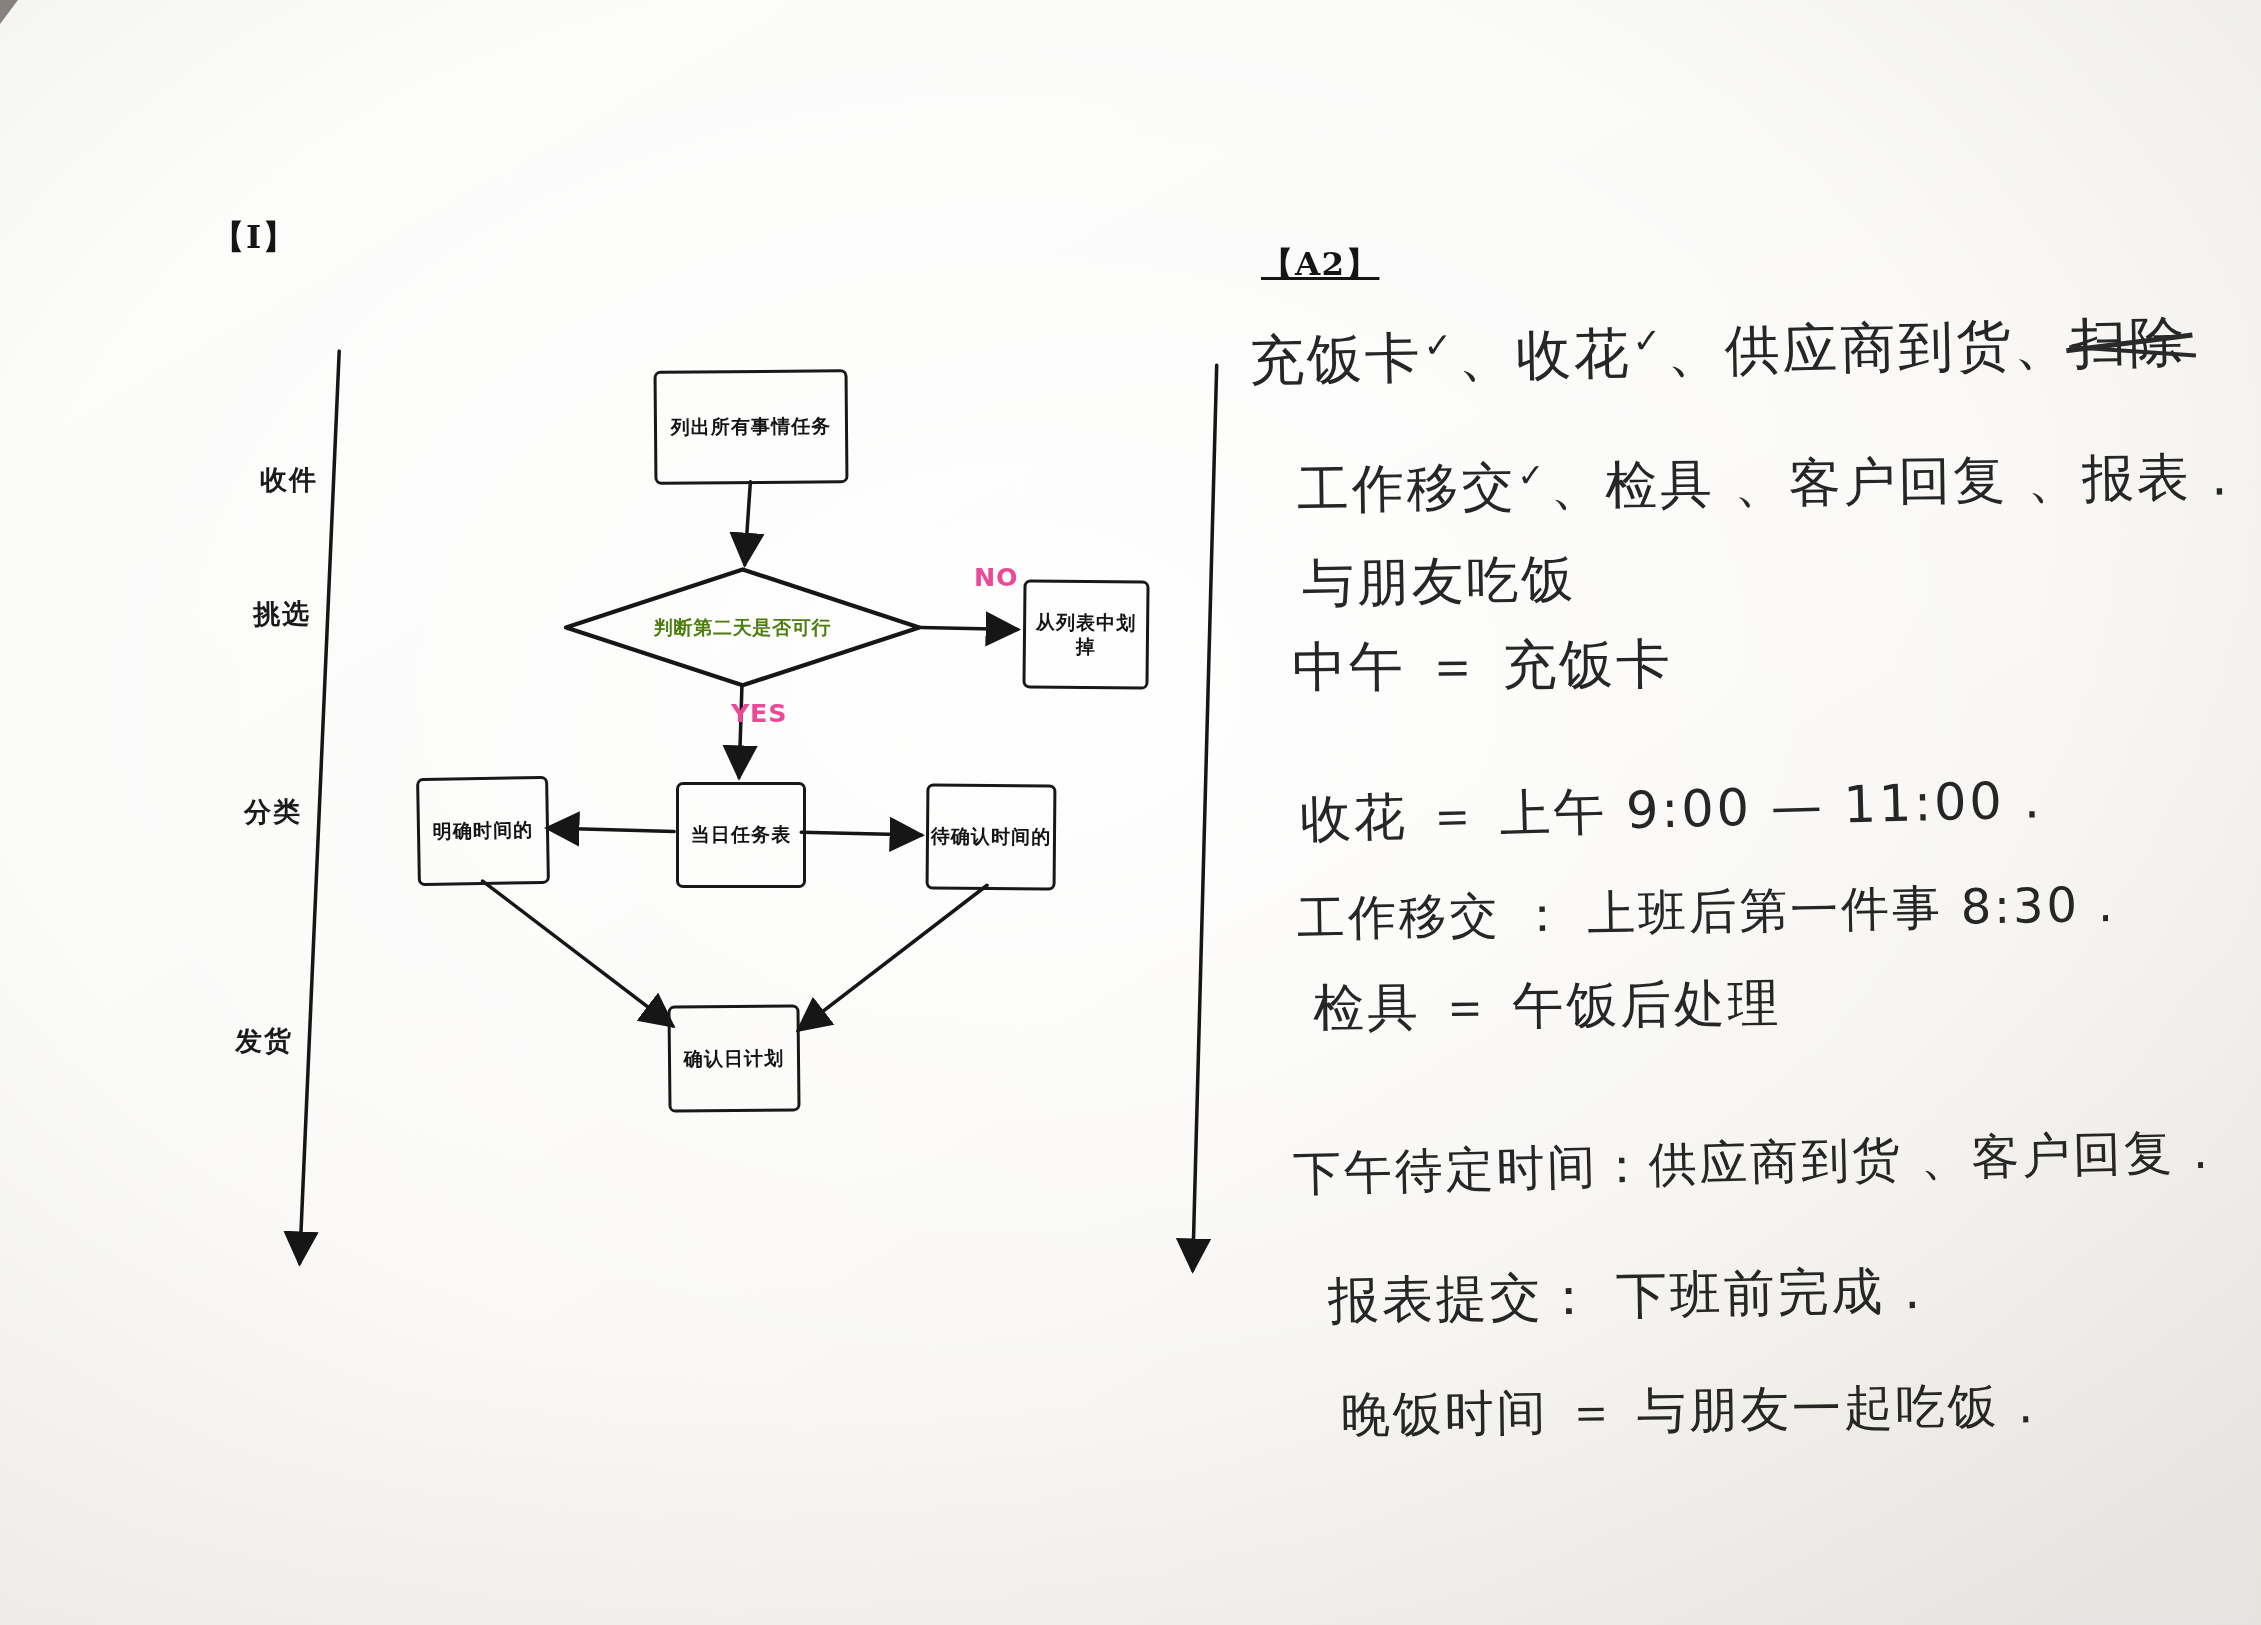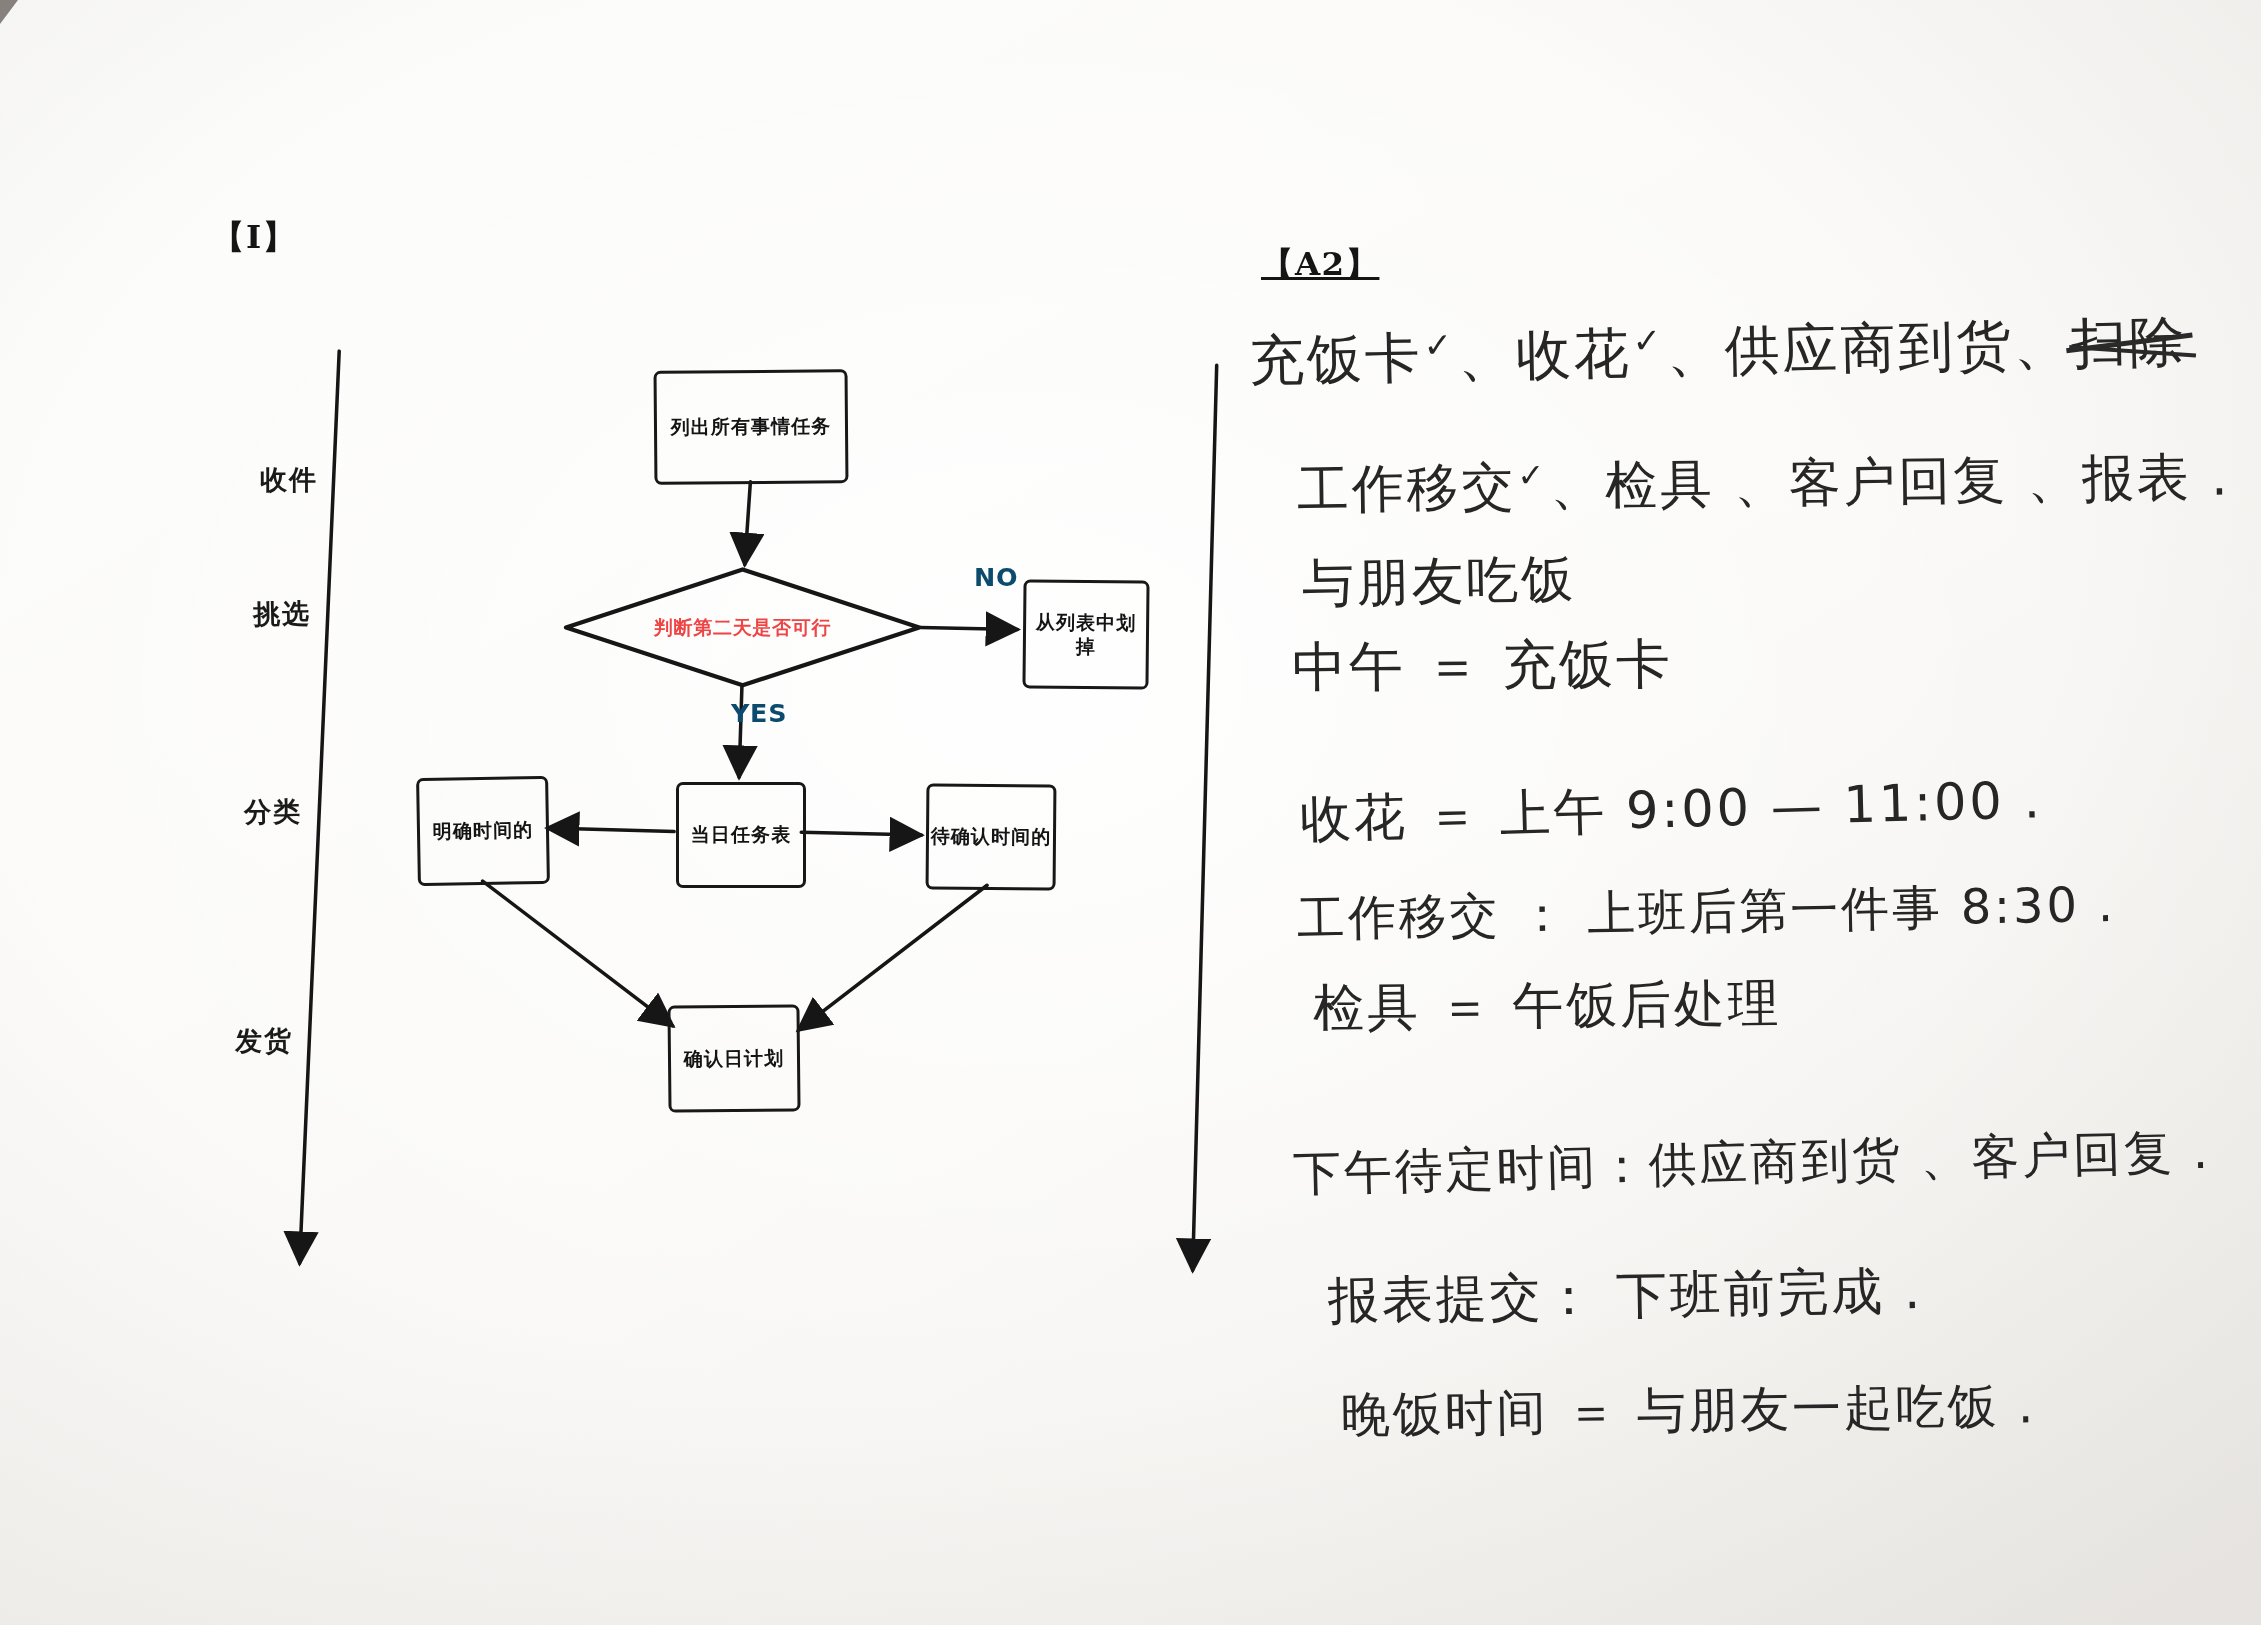--- a/index.html
+++ b/index.html
@@ -25,24 +25,24 @@
     display:flex;align-items:center;justify-content:center;text-align:center;
     font-size:19px;font-weight:600;letter-spacing:1.1px;color:#141414;line-height:1.25;}
   #box-list-all{left:654px;top:370px;width:188px;height:108px;transform:rotate(-.5deg);}
   #box-cross-off{left:1023px;top:580px;width:120px;height:103px;transform:rotate(.6deg);}
   #box-daily-task{left:676px;top:782px;width:124px;height:100px;}
   #box-clear-time{left:417px;top:777px;width:126px;height:102px;transform:rotate(-1deg);}
   #box-tbc-time{left:926px;top:784px;width:124px;height:100px;transform:rotate(.5deg);}
   #box-confirm-plan{left:668px;top:1005px;width:126px;height:101px;transform:rotate(-.6deg);}
   #diamond-text{left:604px;top:599px;width:277px;height:57px;position:absolute;
     display:flex;align-items:center;justify-content:center;font-size:19px;font-weight:600;
-    letter-spacing:0.7px;color:#ef4444;}
+    letter-spacing:0.7px;color:#4d7c0f;}
 
   
-  .edge-label{position:absolute;font-size:25.4px;font-weight:600;color:#0c4a6e;letter-spacing:0.7px;}
+  .edge-label{position:absolute;font-size:25.4px;font-weight:600;color:#ec4899;letter-spacing:0.7px;}
   #label-no{left:974px;top:562px;}
   #label-yes{left:731px;top:698px;}
 
   
   .stage{position:absolute;font-size:27px;font-weight:600;color:#1a1a1a;letter-spacing:2.1px;}
   #stage-1{left:260px;top:421px;margin-top:41px;}
   #stage-2{left:253px;top:596px;transform:rotate(-1deg);}
   #stage-3{left:244px;top:794px;transform:rotate(-1deg);}
   #stage-4{left:235px;top:1023px;transform:rotate(-1deg);}
 

